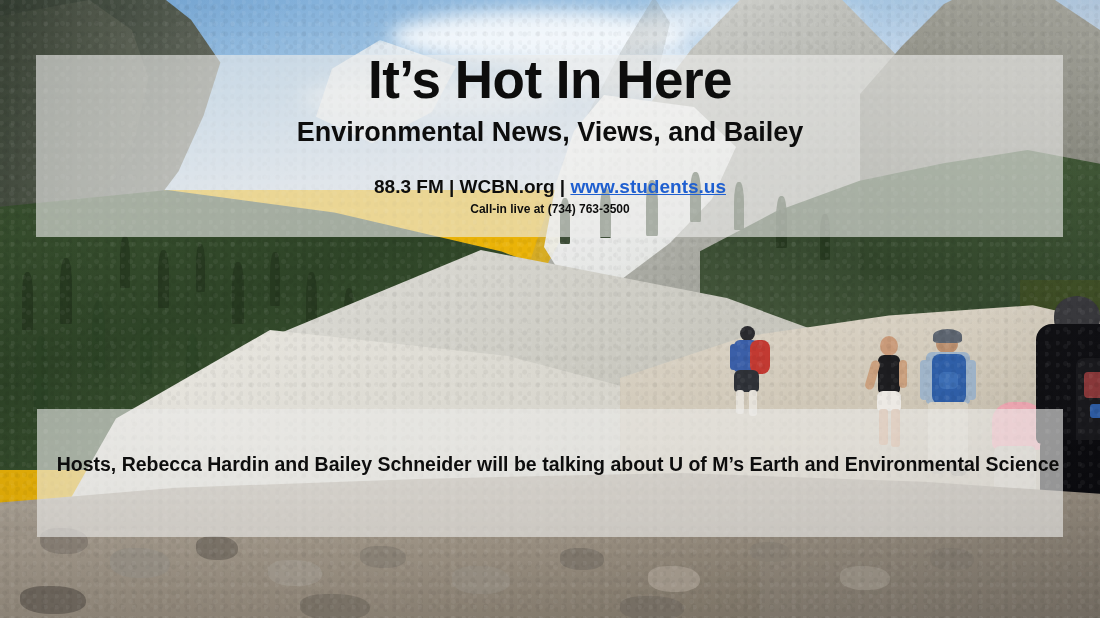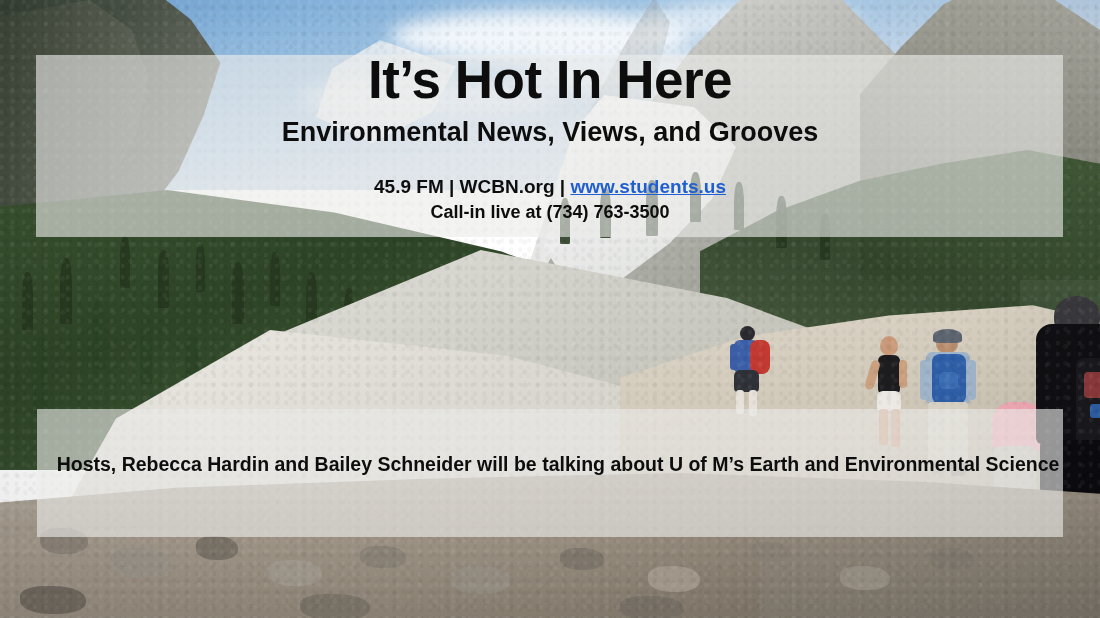--- a/index.html
+++ b/index.html
@@ -1,20 +1,20 @@
 <!DOCTYPE html>
 <html><head>
 <meta charset="utf-8">
 <style>
   html,body{margin:0;padding:0;background:#000;}
   body{font-family:"Liberation Sans",sans-serif;}
 
   #stage{
     position:relative;width:1100px;height:618px;overflow:hidden;
-    background:#ffffff;
+    background:#eab308;
   }
 
   
   .photo{position:absolute;inset:0;overflow:hidden;}
 
   
   .sky{position:absolute;left:0;top:0;width:100%;height:190px;
     background:linear-gradient(170deg,#6fa3d4 0%,#9fc3e2 35%,#cddced 62%,#e7eef3 100%);}
   .cloud{position:absolute;border-radius:50%;background:rgba(255,255,255,.85);filter:blur(9px);}
   .c1{left:390px;top:10px;width:300px;height:54px;}
@@ -109,21 +109,21 @@
   .panel{position:absolute;background:rgba(236,236,234,.62);}
   #panel-top{left:36px;top:55px;width:1027px;height:182px;}
   #panel-bottom{left:37px;top:409px;width:1026px;height:128px;}
 
   .txt{position:absolute;width:100%;text-align:center;color:#0d0d0d;
        font-family:"Liberation Sans",sans-serif;font-weight:bold;line-height:1.05;white-space:nowrap;}
   #title{top:52px;font-size:53px;letter-spacing:-.5px;}
   #tagline{top:118px;font-size:27px;}
   #line-broadcast{top:152px;font-size:19px;}
   #line-freq{top:177px;font-size:19px;}
-  #line-call{top:203px;font-size:18px;}
+  #line-call{top:203px;font-size:12px;}
   .link{color:#1f5fd0;text-decoration:underline;}
 
   #headline{top:421px;font-size:25px;}
   #hostline1{top:454px;font-size:19.5px;padding-left:8px;}
   #hostline2{top:483px;font-size:19.5px;}
 </style>
 </head>
 <body>
 
 <div id="stage">
@@ -244,19 +244,19 @@
     <div class="rock" style="left:620px;top:596px;width:64px;height:24px;background:#7a7267;"></div>
 
     <div class="grain"></div>
     <div class="softfocus"></div>
   </div>
 
   <div class="panel" id="panel-top"></div>
   <div class="panel" id="panel-bottom"></div>
 
   <div class="txt" id="title">It’s Hot In Here</div>
-  <div class="txt" id="tagline">Environmental News, Views, and Grooves</div>
-  <div class="txt" id="line-freq"><span>45.9 FM | WCBN.org | </span><a class="link" href="#">www.students.us</a></div>
+  <div class="txt" id="tagline">Environmental News, Views, and Bailey</div>
+  <div class="txt" id="line-freq"><span>88.3 FM | WCBN.org | </span><a class="link" href="#">www.students.us</a></div>
   <div class="txt" id="line-call">Call-in live at (734) 763-3500</div>
 
   <div class="txt" id="hostline1">Hosts, Rebecca Hardin and Bailey Schneider will be talking about U of M’s Earth and Environmental Science</div>
 
 </div>
 
 </body></html>

